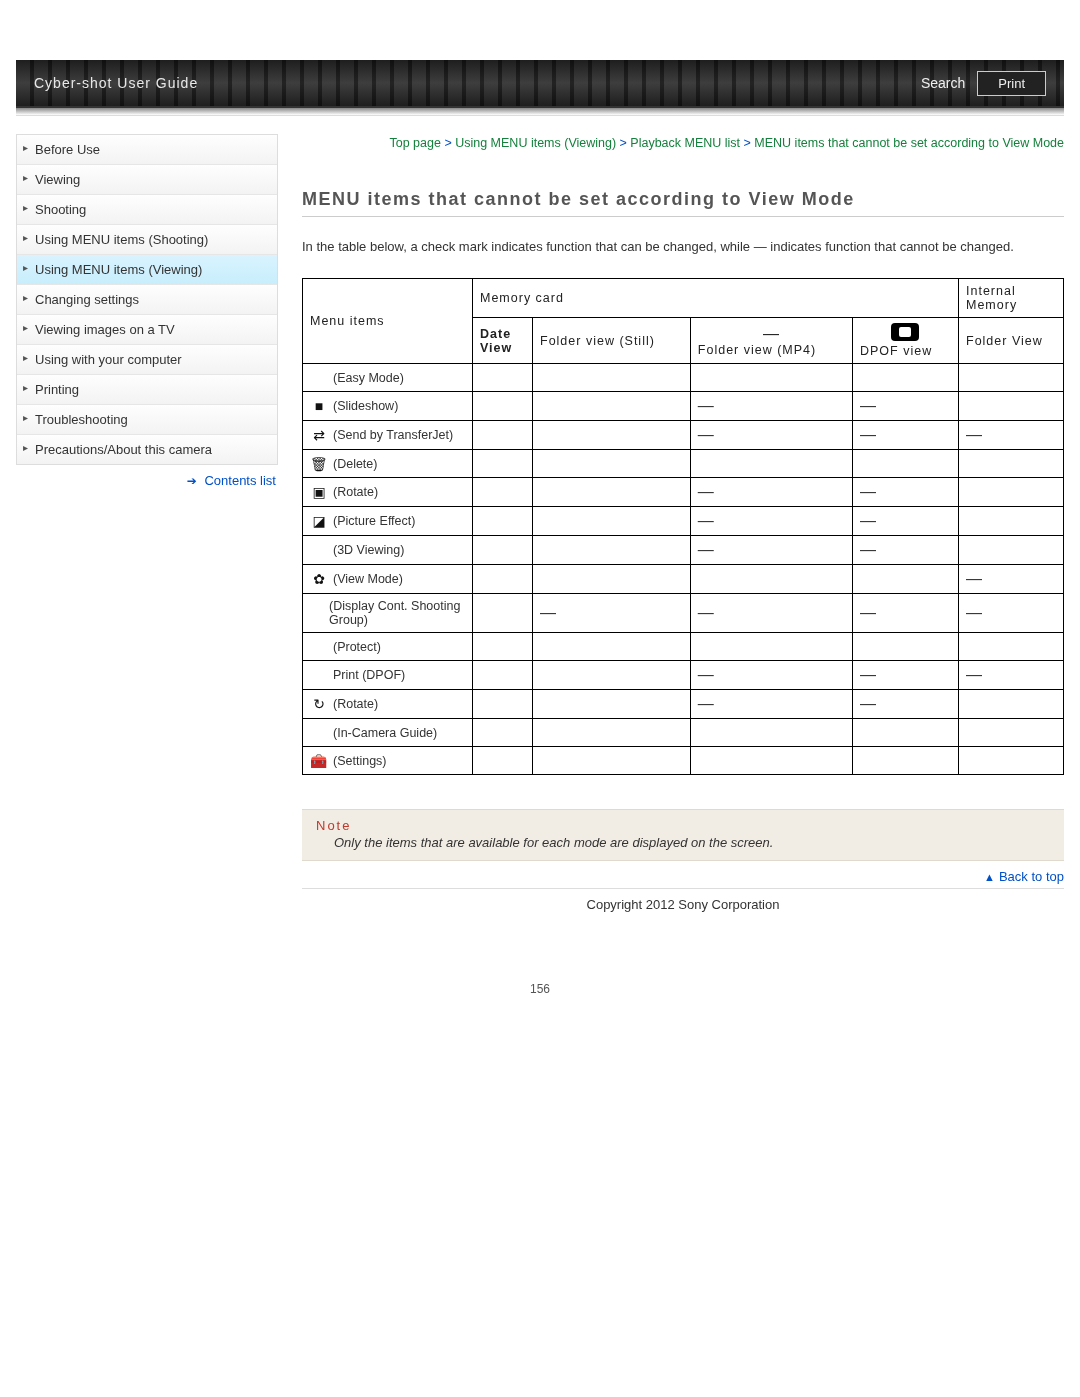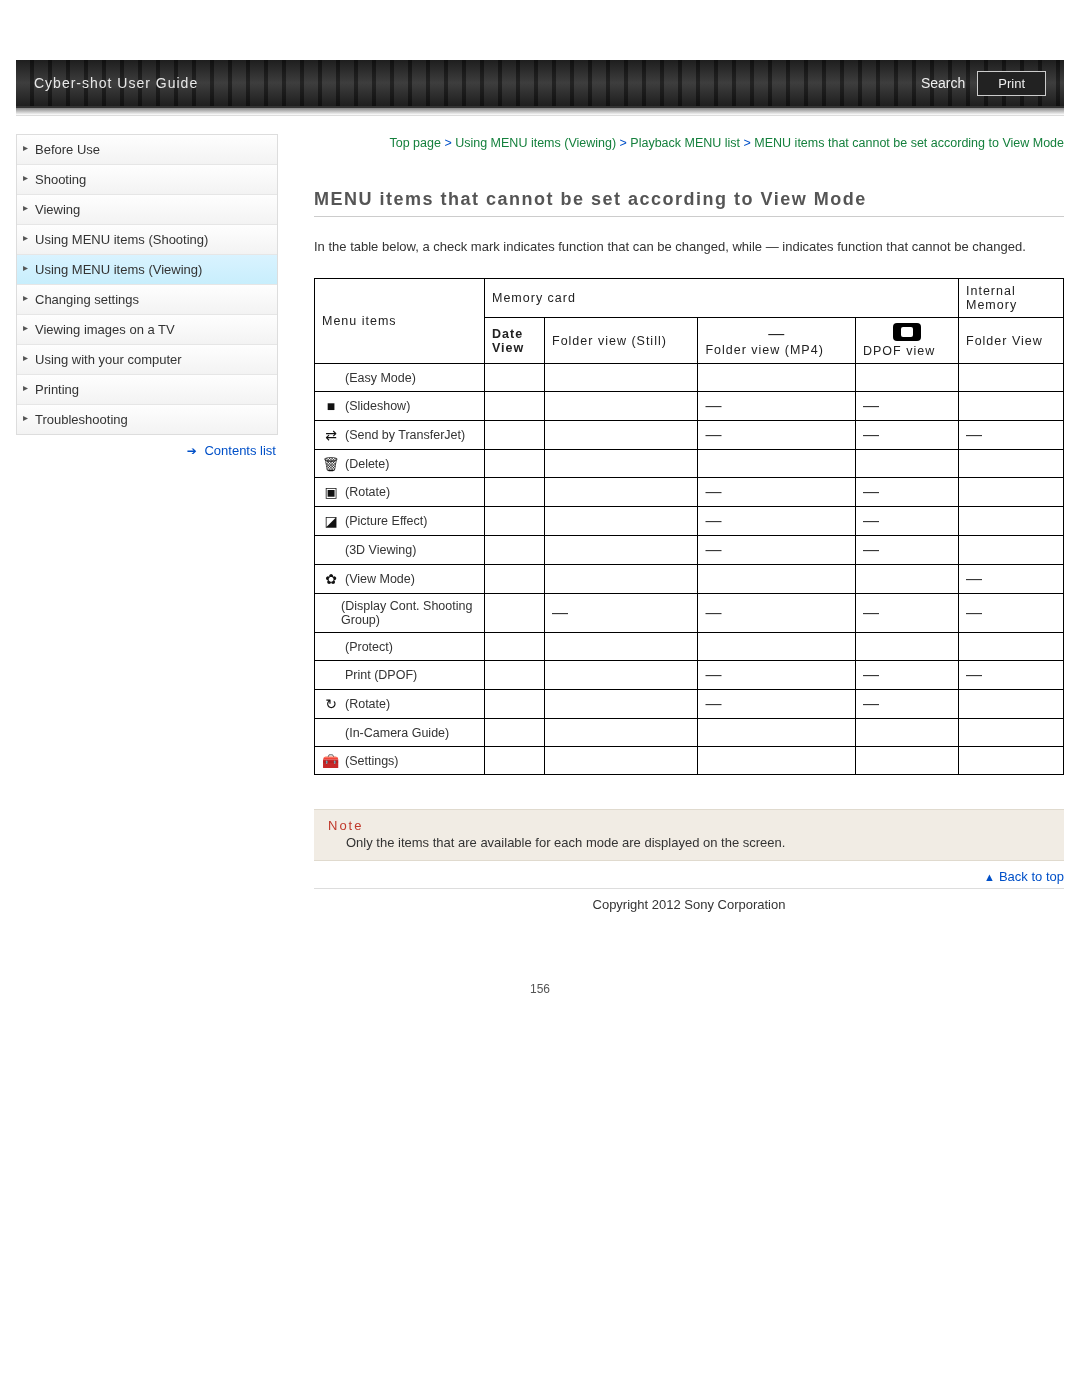--- a/index.html
+++ b/index.html
@@ -39,21 +39,21 @@
   .header-right a { color: #f0f0f0; font-size: 14px; cursor: pointer; }
   .print-btn {
     border: 1px solid #ccc;
     background: #222;
     color: #eee;
     padding: 4px 20px;
     font-size: 13px;
     cursor: pointer;
   }
   .hr-thin { height: 8px; background: linear-gradient(to bottom,#888,#fff); border-bottom:1px solid #ddd;}
-  .content-row { display: flex; gap: 36px; padding-top: 18px; }
+  .content-row { display: flex; gap: 24px; padding-top: 18px; }
   .sidebar { width: 262px; flex-shrink: 0; }
   .sidebar-list {
     border: 1px solid #ddd;
     background: linear-gradient(to bottom,#fdfdfd,#f6f6f6);
   }
   .sidebar-item {
     padding: 7px 10px 7px 18px;
     border-bottom: 1px solid #e6e6e6;
     font-size: 13px;
     color: #333;
@@ -95,21 +95,21 @@
   .row-label { display: flex; align-items: center; gap: 5px; }
   .row-label .ic { display: inline-flex; width: 18px; justify-content:center; font-size:14px; color:#111; }
   .note-box {
     background: #f1ece4;
     border-top: 1px solid #e0dace;
     border-bottom: 1px solid #e0dace;
     padding: 8px 14px 10px 14px;
     margin-bottom: 8px;
   }
   .note-title { color: #c0392b; font-size: 13px; letter-spacing: 2px; margin-bottom: 2px; }
-  .note-body { font-size: 13px; color: #333; padding-left: 18px; }
+  .note-body { font-size: 13px; color: #333; padding-left: 18px; font-style: italic; }
   .back-top { text-align: right; font-size: 13px; margin: 6px 0 4px 0; }
   .back-top a { color:#0050c8; cursor:pointer; }
   .back-top .tri { color:#0050c8; font-size:11px; margin-right:4px;}
   .footer-line { border-top: 1px solid #ddd; margin-top: 2px; }
   .copyright { text-align: center; font-size: 13px; color: #333; padding: 8px 0 70px 0; }
   .page-num { text-align:center; font-size:12px; color:#555; }
   .cam-chip {
     display:inline-block; width:28px; height:18px; background:#000;
     border-radius:4px; position:relative;
   }
@@ -131,29 +131,30 @@
       <a>Search</a>
       <button class="print-btn">Print</button>
     </div>
   </div>
   <div class="hr-thin"></div>
 
   <div class="content-row">
     <aside class="sidebar">
       <div class="sidebar-list">
         <div class="sidebar-item"><span>Before Use</span></div>
+        <div class="sidebar-item"><span>Viewing</span></div>
         <div class="sidebar-item"><span>Shooting</span></div>
-        <div class="sidebar-item"><span>Viewing</span></div>
         <div class="sidebar-item"><span>Using MENU items (Shooting)</span></div>
         <div class="sidebar-item active"><span>Using MENU items (Viewing)</span></div>
         <div class="sidebar-item"><span>Changing settings</span></div>
         <div class="sidebar-item"><span>Viewing images on a TV</span></div>
         <div class="sidebar-item"><span>Using with your computer</span></div>
         <div class="sidebar-item"><span>Printing</span></div>
         <div class="sidebar-item"><span>Troubleshooting</span></div>
+        <div class="sidebar-item"><span>Precautions/About this camera</span></div>
       </div>
       <div class="contents-link-row">
         <span class="arrow">➔</span>
         <a>Contents list</a>
       </div>
     </aside>
 
     <main class="main">
       <div class="breadcrumb">
         <span>Top page</span><span class="sep"> &gt; </span><span>Using MENU items (Viewing)</span><span class="sep"> &gt; </span><span>Playback MENU list</span><span class="sep"> &gt; </span><span>MENU items that cannot be set according to View Mode</span>

